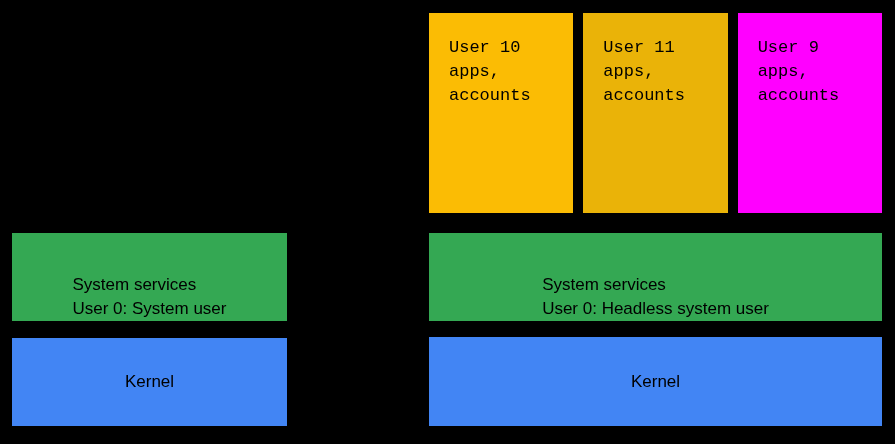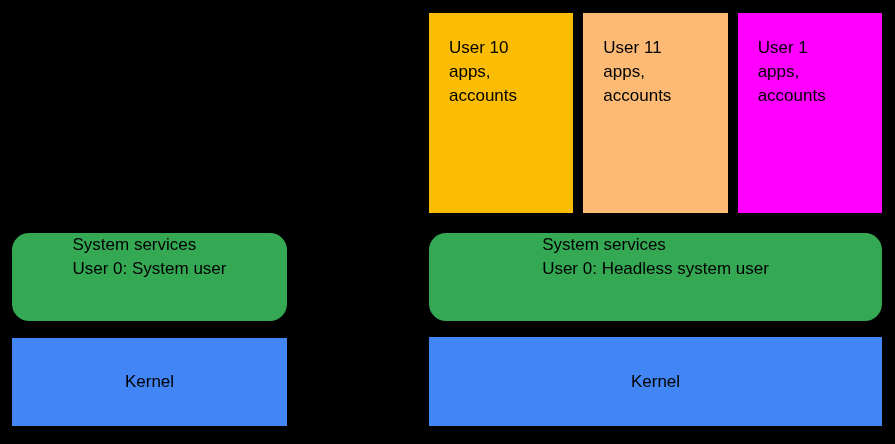--- a/index.html
+++ b/index.html
@@ -26,38 +26,38 @@
   
   .block.center {
     display: flex;
     align-items: center;
     justify-content: center;
     text-align: center;
   }
   
   .block.center-para {
     display: flex;
-    align-items: flex-start;
+    align-items: flex-end;
     justify-content: center;
-    border-radius: 17px;
   }
   .para {
     white-space: pre-line;
     text-align: left;
   }
   
   .l-user   { left: 12px;  top: 13px;  width: 275px; height: 200px; }
   .l-svc    { left: 12px;  top: 233px; width: 275px; height: 88px;  }
   .l-kernel { left: 12px;  top: 338px; width: 275px; height: 88px;  }
   
   .r-users  {
     left: 429px; top: 13px; width: 453px; height: 200px;
     position: absolute;
     display: flex;
     gap: 10px;
+    font-family: Liberation Mono, monospace;
   }
   .user-cell {
     flex: 1 1 0;
     box-sizing: border-box;
     padding: 23px 8px 0 20px;
     white-space: pre-line;
   }
   .r-svc    { left: 429px; top: 233px; width: 453px; height: 88px; }
   .r-kernel { left: 429px; top: 337px; width: 453px; height: 89px; }
 </style>
@@ -73,24 +73,24 @@
   </div>
 
   <div class="block center l-kernel" style="background-color: rgb(66, 133, 244);">
     <span>Kernel</span>
   </div>
 
   <div class="r-users">
     <div class="user-cell" style="background-color: rgb(251, 188, 4);">User 10
 apps,
 accounts</div>
-    <div class="user-cell" style="background-color: #fdba74;">User 11
+    <div class="user-cell" style="background-color: #eab308;">User 11
 apps,
 accounts</div>
-    <div class="user-cell" style="background-color: rgb(255, 0, 255);">User 1
+    <div class="user-cell" style="background-color: rgb(255, 0, 255);">User 9
 apps,
 accounts</div>
   </div>
 
   <div class="block center-para r-svc" style="background-color: rgb(52, 168, 83);">
     <span class="para">System services
 User 0: Headless system user</span>
   </div>
 
   <div class="block center r-kernel" style="background-color: rgb(66, 133, 244);">

